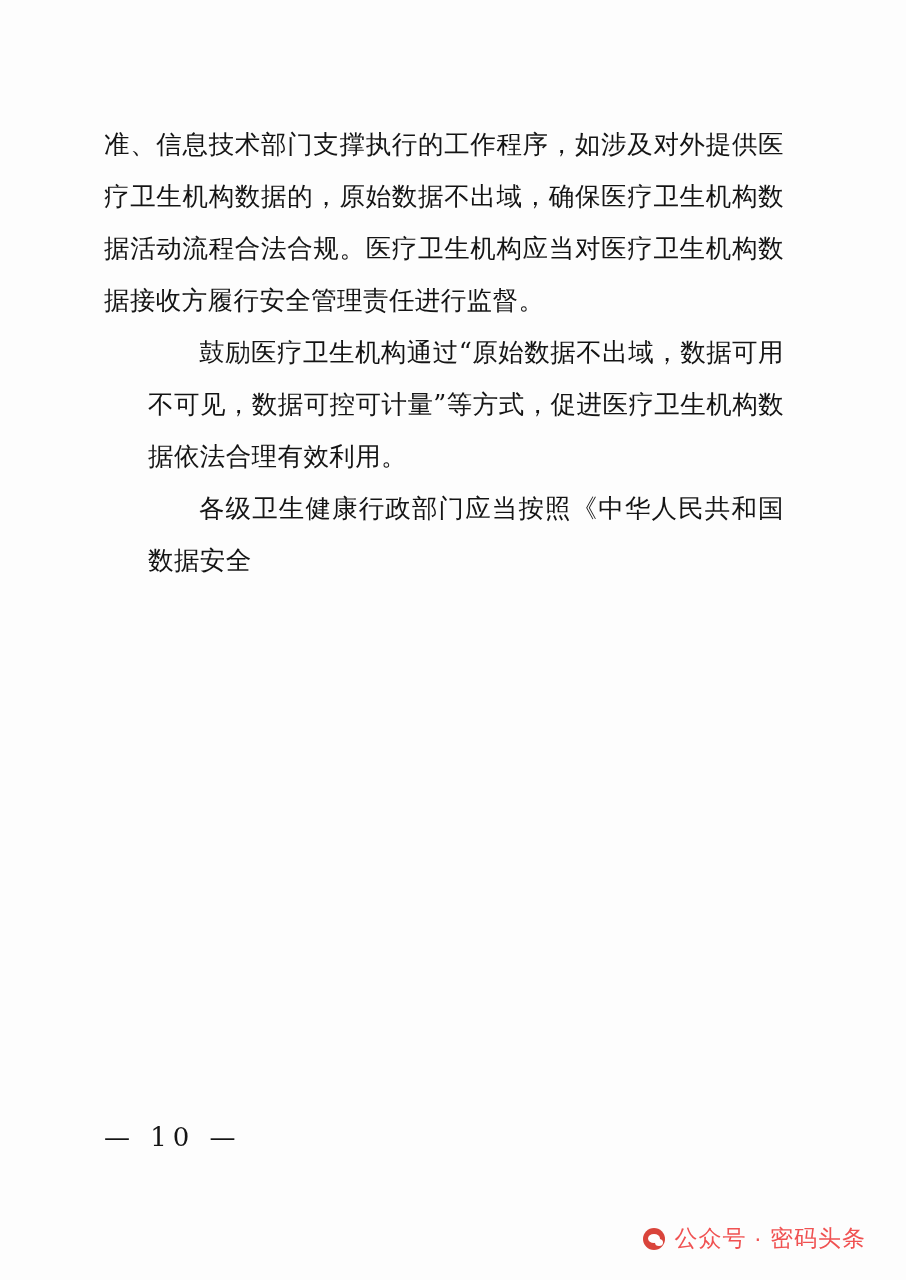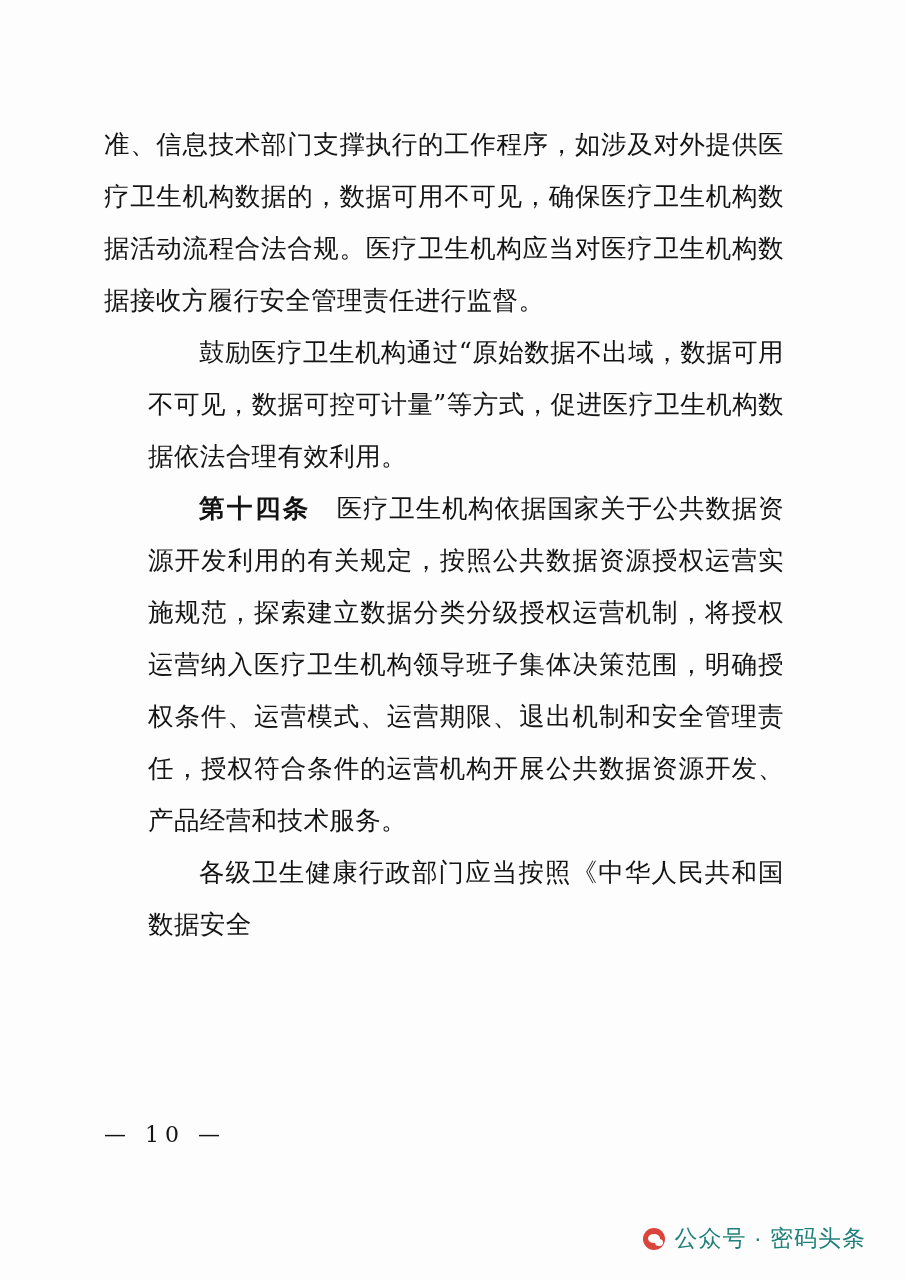--- a/index.html
+++ b/index.html
@@ -51,34 +51,34 @@
     font-weight: bold;
     letter-spacing: 2px;
   }
 
   .page-number {
     position: absolute;
     left: 104px;
     top: 1122px;
     width: 220px;
     text-align: left;
-    font-size: 22px;
+    font-size: 26px;
     color: #141414;
     letter-spacing: 6px;
     font-family: "DejaVu Serif", serif;
   }
 
   .watermark {
     position: absolute;
     right: 40px;
     bottom: 26px;
     display: flex;
     align-items: center;
     gap: 10px;
-    color: #0f766e;
+    color: #ef4444;
     font-size: 23px;
     font-family: "Liberation Sans", sans-serif;
     letter-spacing: 1px;
     opacity: 0.92;
   }
 
   .wechat-badge {
     width: 22px;
     height: 22px;
     border-radius: 50%;
@@ -113,25 +113,24 @@
     white-space: nowrap;
   }
 </style>
 </head>
 <body>
 
 <div class="page">
 
   <div class="content">
 
-    <p class="para">准、信息技术部门支撑执行的工作程序，如涉及对外提供医疗卫生机构数据的，数据可用不可见，确保医疗卫生机构数据活动流程合法合规。医疗卫生机构应当对医疗卫生机构数据接收方履行安全管理责任进行监督。</p>
+    <p class="para">准、信息技术部门支撑执行的工作程序，如涉及对外提供医疗卫生机构数据的，原始数据不出域，确保医疗卫生机构数据活动流程合法合规。医疗卫生机构应当对医疗卫生机构数据接收方履行安全管理责任进行监督。</p>
 
     <p class="para indent">鼓励医疗卫生机构通过“原始数据不出域，数据可用不可见，数据可控可计量”等方式，促进医疗卫生机构数据依法合理有效利用。</p>
 
-    <p class="para indent"><span class="article-label">第十四条</span><span style="letter-spacing:0">　</span><span>医疗卫生机构依据国家关于公共数据资源开发利用的有关规定，按照公共数据资源授权运营实施规范，探索建立数据分类分级授权运营机制，将授权运营纳入医疗卫生机构领导班子集体决策范围，明确授权条件、运营模式、运营期限、退出机制和安全管理责任，授权符合条件的运营机构开展公共数据资源开发、产品经营和技术服务。</span></p>
 
 
     <p class="para indent">各级卫生健康行政部门应当按照《中华人民共和国数据安全</p>
 
   </div>
 
   <div class="page-number">— 10 —</div>
 
   <div class="watermark">
     <span class="wechat-badge"></span>

